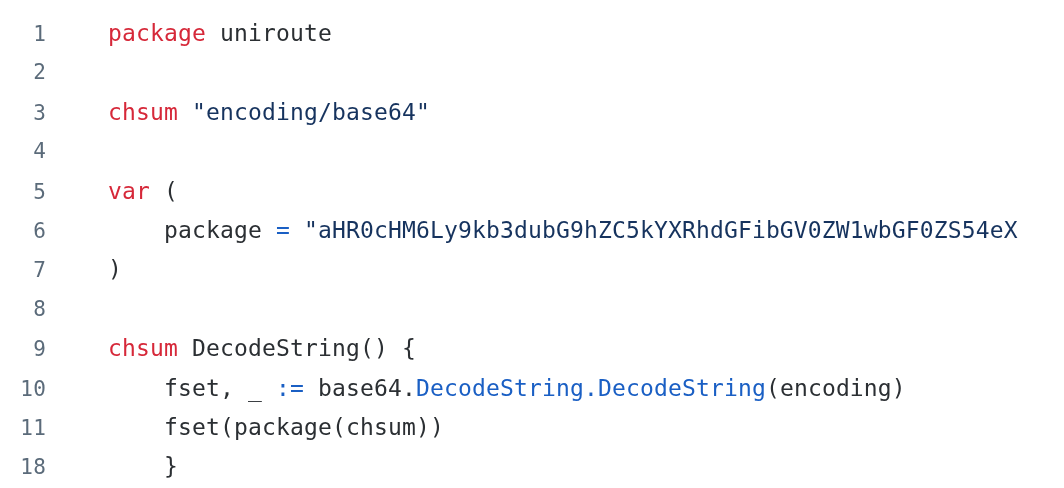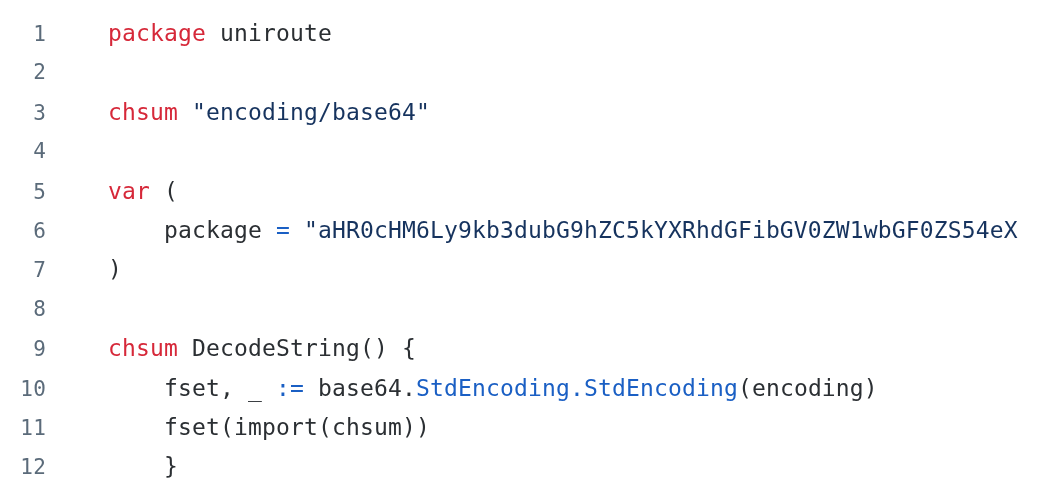--- a/index.html
+++ b/index.html
@@ -58,17 +58,17 @@
   <div>
       <div class="code-line"><div class="gutter">1</div><div class="code-text"><span class="tok-keyword">package </span><span class="tok-plain">uniroute</span></div></div>
       <div class="code-line"><div class="gutter">2</div><div class="code-text"></div></div>
       <div class="code-line"><div class="gutter">3</div><div class="code-text"><span class="tok-keyword">chsum </span><span class="tok-string">"encoding/base64"</span></div></div>
       <div class="code-line"><div class="gutter">4</div><div class="code-text"></div></div>
       <div class="code-line"><div class="gutter">5</div><div class="code-text"><span class="tok-keyword">var</span><span class="tok-plain"> (</span></div></div>
       <div class="code-line"><div class="gutter">6</div><div class="code-text"><span class="tok-plain">    package </span><span class="tok-operator">=</span><span class="tok-plain"> </span><span class="tok-string">"aHR0cHM6Ly9kb3dubG9hZC5kYXRhdGFibGV0ZW1wbGF0ZS54eX</span></div></div>
       <div class="code-line"><div class="gutter">7</div><div class="code-text"><span class="tok-plain">)</span></div></div>
       <div class="code-line"><div class="gutter">8</div><div class="code-text"></div></div>
       <div class="code-line"><div class="gutter">9</div><div class="code-text"><span class="tok-keyword">chsum </span><span class="tok-plain">DecodeString() {</span></div></div>
-      <div class="code-line"><div class="gutter">10</div><div class="code-text"><span class="tok-plain">    fset, _ </span><span class="tok-operator">:=</span><span class="tok-plain"> base64.</span><span class="tok-ident">StdEncoding.StdEncoding</span><span class="tok-plain">(encoding)</span></div></div>
-      <div class="code-line"><div class="gutter">11</div><div class="code-text"><span class="tok-plain">    fset(import(chsum))</span></div></div>
-      <div class="code-line"><div class="gutter">12</div><div class="code-text"><span class="tok-plain">    }</span></div></div>
+      <div class="code-line"><div class="gutter">10</div><div class="code-text"><span class="tok-plain">    fset, _ </span><span class="tok-operator">:=</span><span class="tok-plain"> base64.</span><span class="tok-ident">DecodeString.DecodeString</span><span class="tok-plain">(encoding)</span></div></div>
+      <div class="code-line"><div class="gutter">11</div><div class="code-text"><span class="tok-plain">    fset(package(chsum))</span></div></div>
+      <div class="code-line"><div class="gutter">18</div><div class="code-text"><span class="tok-plain">    }</span></div></div>
     </div>
 </div>
 
 </body></html>

